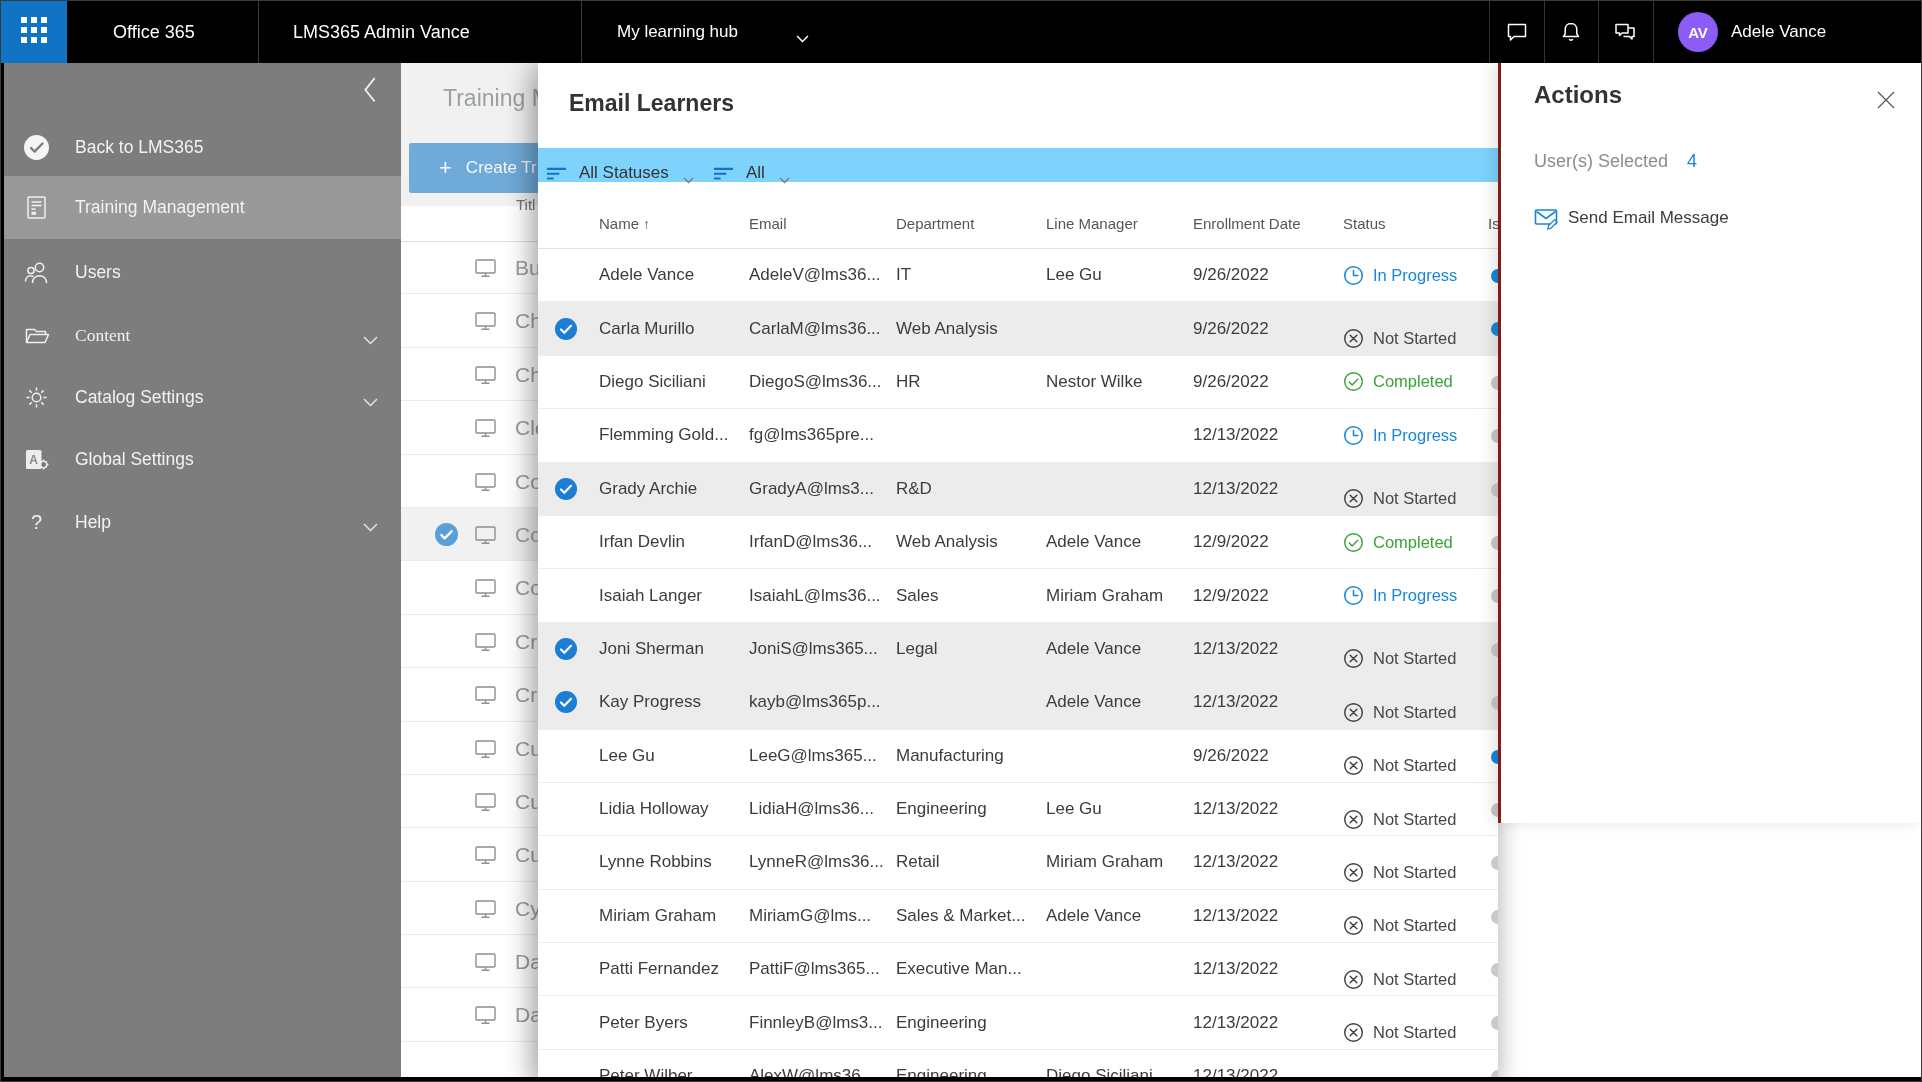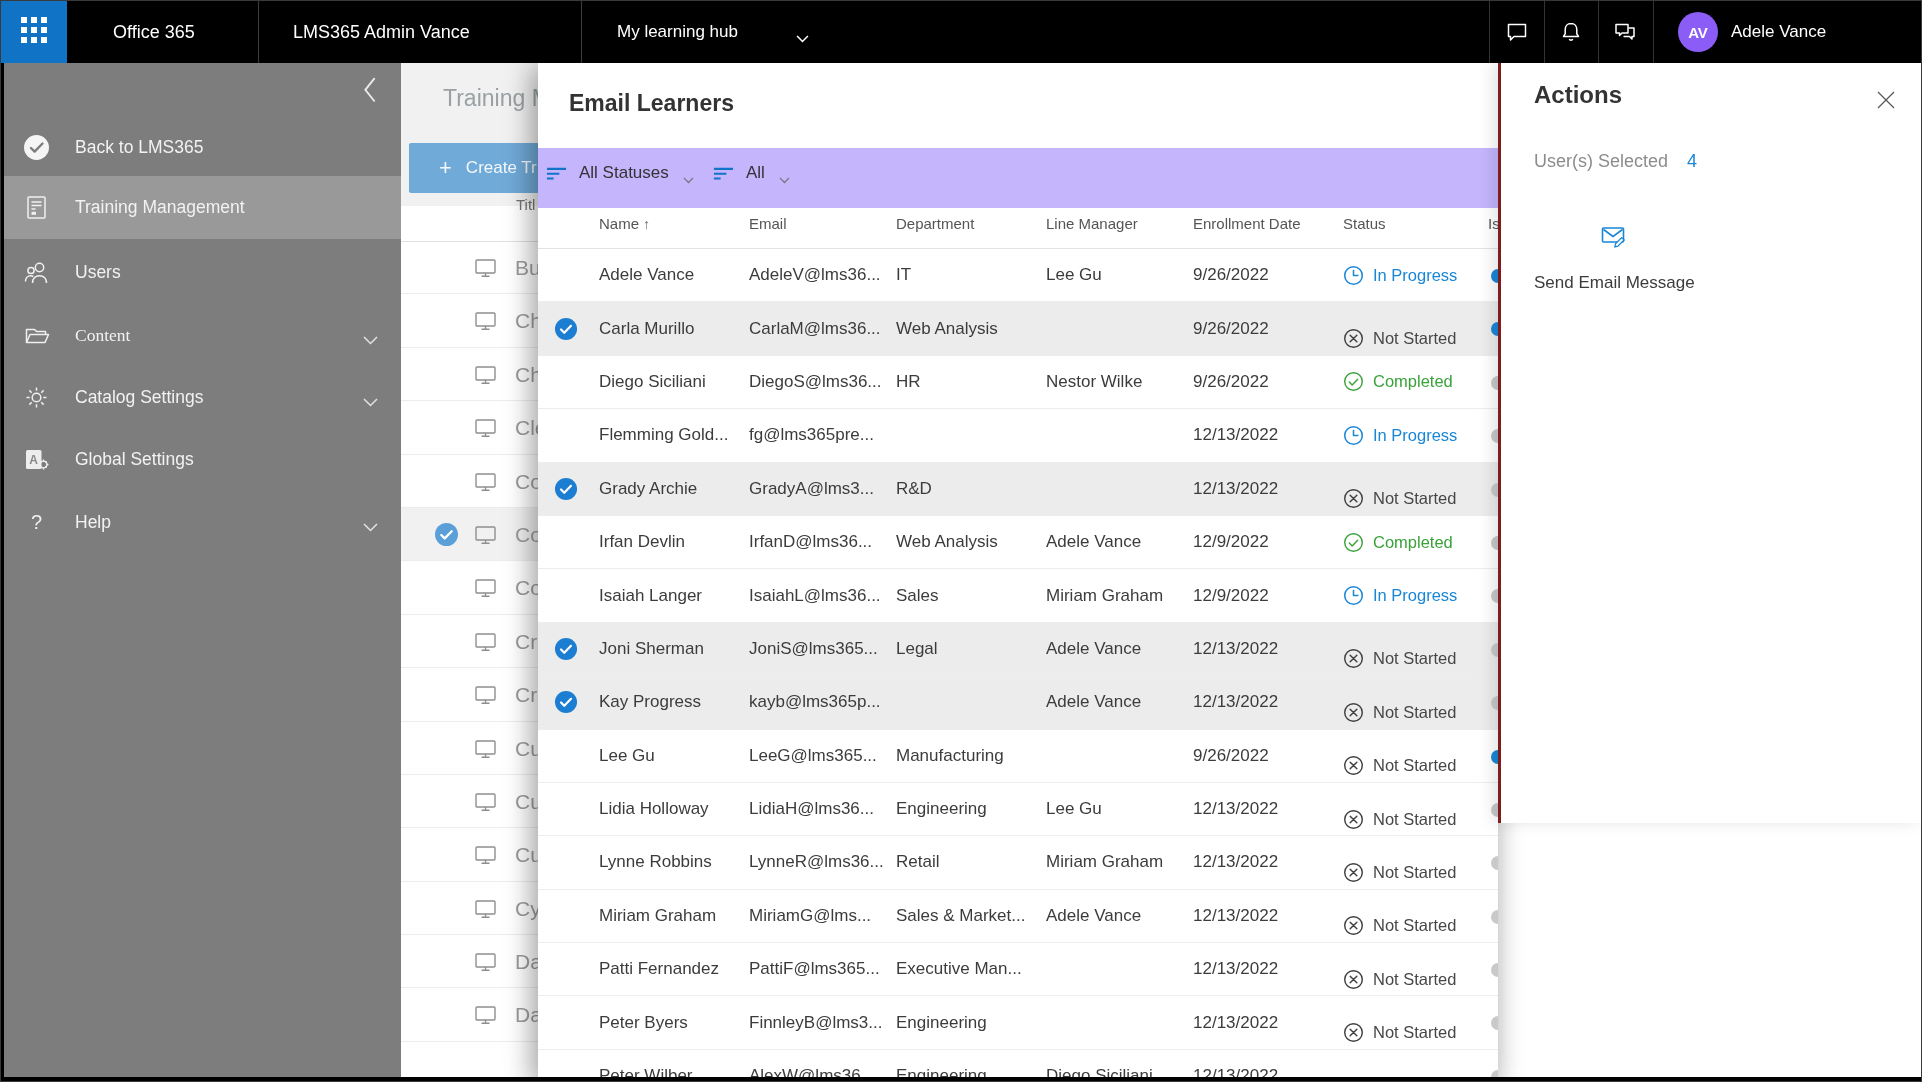--- a/index.html
+++ b/index.html
@@ -46,21 +46,21 @@
   .bg-row.selected{background:#f1f1f1;}
   .bg-row .mon{position:absolute;left:72px;top:14px;width:25px;height:25px;color:#8f8f8f;}
   .bg-row .mon svg{width:25px;height:25px;}
   .bg-row .ttl{position:absolute;left:114px;top:0;height:52px;line-height:53.4px;font-size:21px;font-weight:300;color:#9c9c9c;}
   .bg-row .bg-check{position:absolute;left:33px;top:14px;width:25px;height:25px;color:#5b9fd8;}
 
   
   .modal{position:absolute;left:537px;top:62px;width:960px;height:1020px;background:#fff;z-index:20;
     box-shadow:-8px 0 26px rgba(0,0,0,.22),0 8px 26px rgba(0,0,0,.22);overflow:hidden;}
   .modal-title{position:absolute;left:31px;top:27px;font-size:23px;font-weight:600;color:#333;}
-  .filterbar{position:absolute;left:0;top:85px;width:100%;height:60px;background:#c4b5fd;}
+  .filterbar{position:absolute;left:0;top:85px;width:100%;height:34px;background:#7dd3fc;}
   .filter-ctl{position:absolute;top:0;height:50px;display:flex;align-items:center;cursor:pointer;}
   .filter-ctl .f-icon{width:21px;height:14px;color:#1273c8;margin-right:12px;}
   .filter-ctl .f-label{font-size:17px;font-weight:300;color:#333;}
   .filter-ctl .f-chev{width:11px;height:7px;color:#777;margin-left:14px;}
 
   .grid-cols{display:grid;grid-template-columns:61px 150px 147px 150px 147px 150px 145px 1fr;align-items:center;}
   .thead{position:absolute;left:0;top:135px;width:100%;height:51px;border-bottom:1px solid #e3e3e3;}
   .th{font-size:15px;color:#555;font-weight:400;white-space:nowrap;overflow:hidden;}
   .th .arrow{font-size:14px;color:#666;margin-left:4px;font-weight:300;}
   .tbody{position:absolute;left:0;top:186px;width:100%;height:834px;overflow:hidden;}
@@ -77,21 +77,21 @@
   .st-notstart .sic{color:#3f3f3f;}
   .edge-frag{position:absolute;right:-7px;top:20px;width:14px;height:14px;border-radius:50%;}
 
   
   .actions{position:absolute;left:1497px;top:62px;width:425px;height:760px;background:#fff;z-index:30;
     border-left:3px solid #7f1d1d;box-shadow:-6px 0 14px rgba(0,0,0,.10);}
   .actions-title{position:absolute;left:33px;top:18px;font-size:24px;font-weight:600;color:#333;}
   .actions-close{position:absolute;right:28px;top:28px;width:18px;height:18px;color:#555;cursor:pointer;}
   .sel-line{position:absolute;left:33px;top:88px;font-size:18px;font-weight:300;color:#8c8c8c;white-space:nowrap;}
   .sel-count{position:absolute;left:186px;top:88px;font-size:18px;color:#1a86d6;cursor:pointer;}
-  .send-row{position:absolute;left:33px;top:160px;display:flex;align-items:center;gap:24px;cursor:pointer;flex-direction:column;}
+  .send-row{position:absolute;left:33px;top:142px;display:flex;align-items:center;gap:8px;cursor:pointer;}
   .send-row .senv{width:26px;height:26px;color:#1a86d6;}
   .send-row .slabel{font-size:17px;font-weight:300;color:#3c3c3c;white-space:nowrap;}
 </style>
 </head>
 <body>
 
 <div class="screen">
 
   <div class="topbar">
     <div class="waffle" style="background: rgb(17, 115, 197);">

